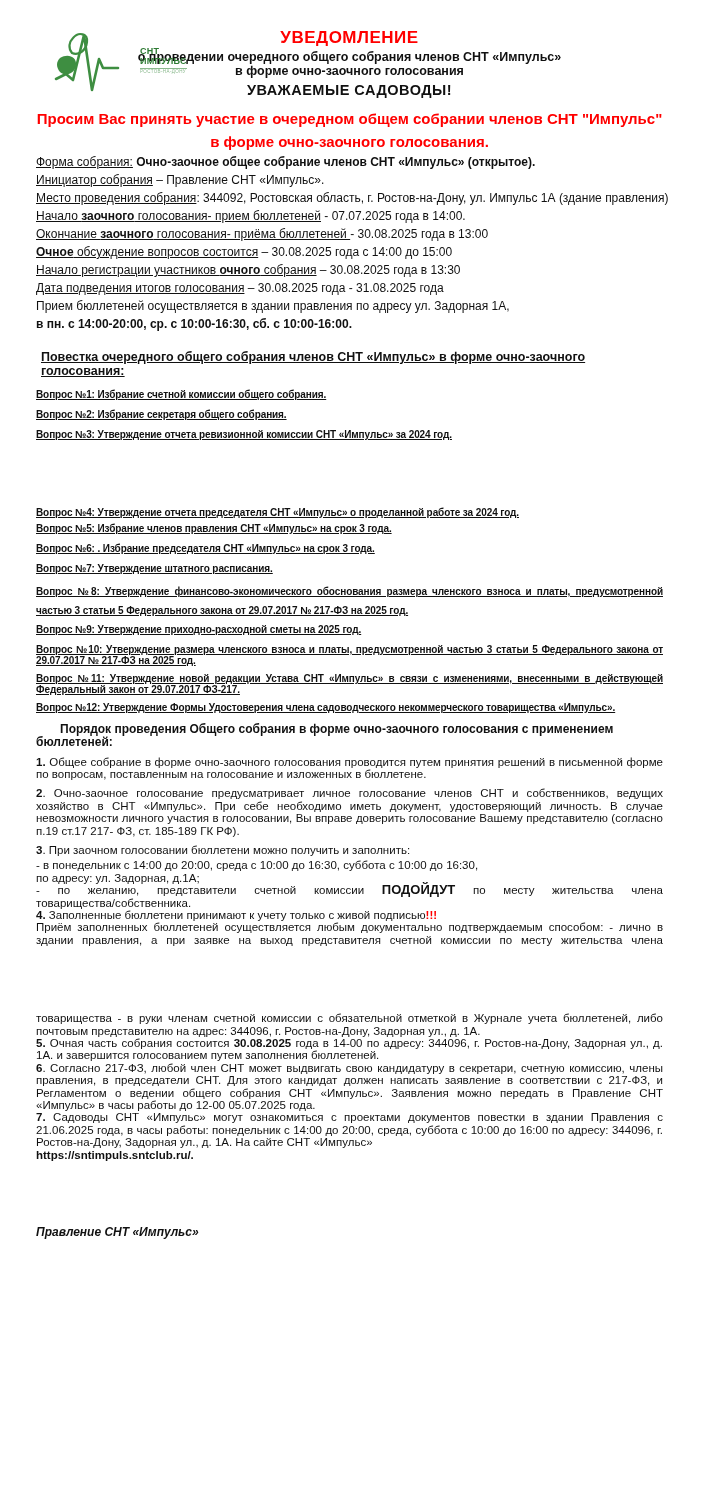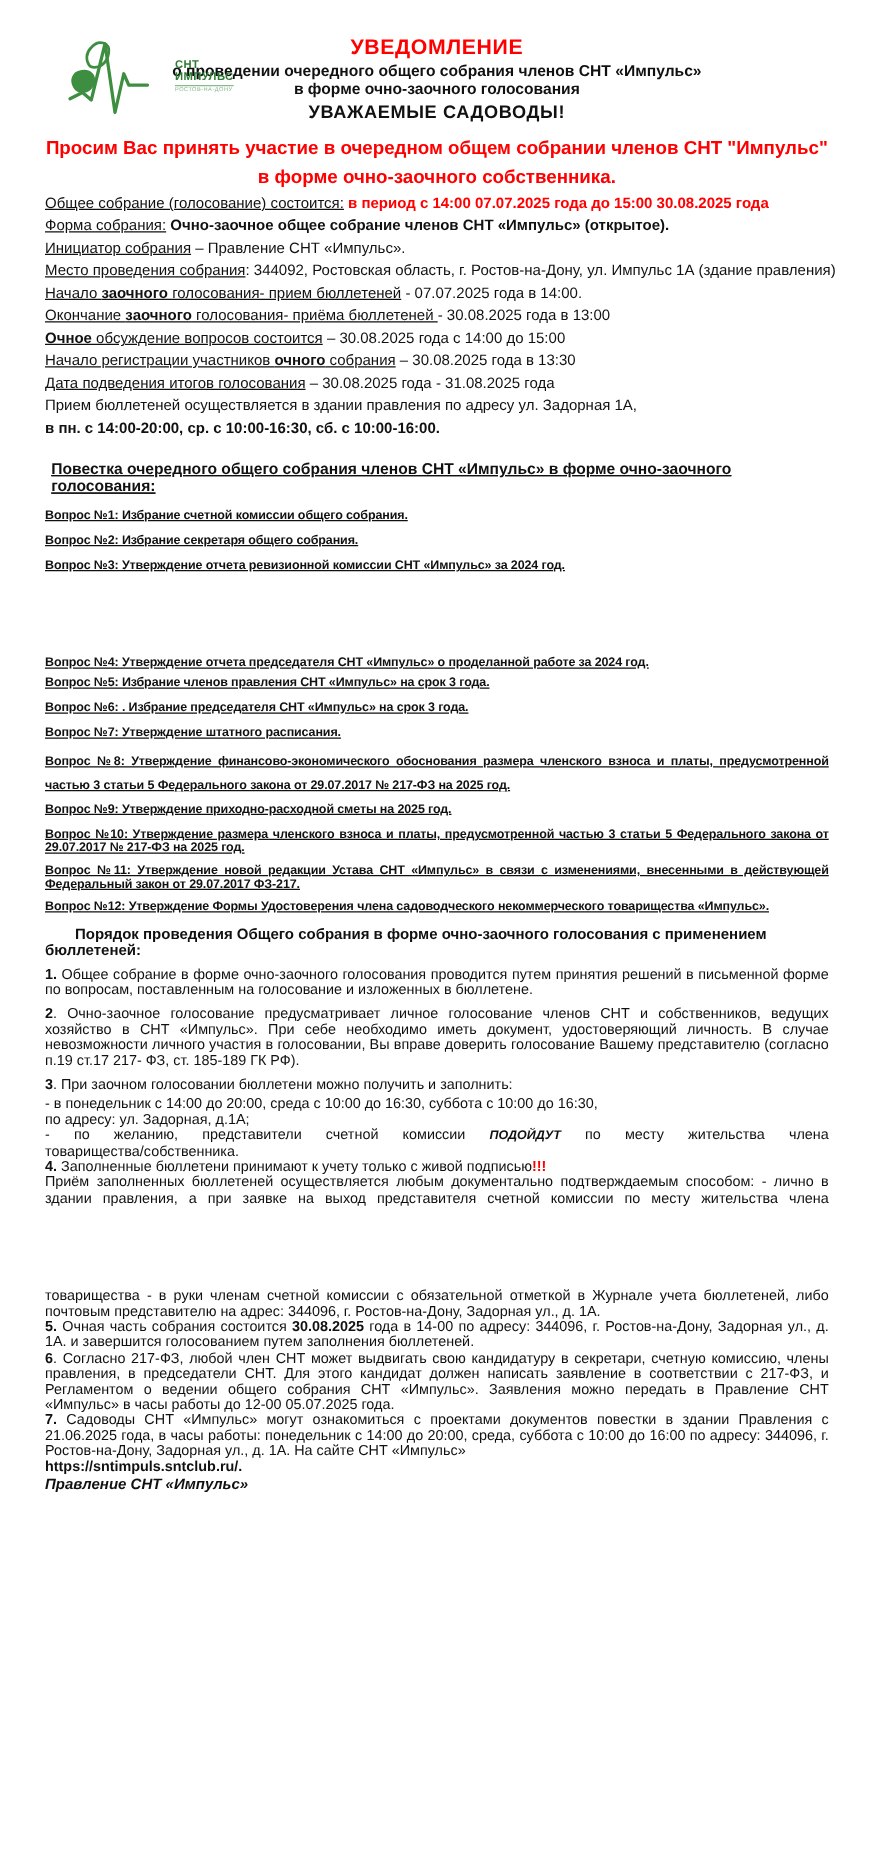--- a/index.html
+++ b/index.html
@@ -45,28 +45,28 @@
   .break1{height:58px;}
   .break2{height:66px;}
   
   .procedure{margin-top:9px;font-size:11.5px;line-height:12.4px;}
   .proc-heading{font-weight:700;font-size:12px;line-height:13.5px;text-indent:24px;margin-bottom:6px;}
   .proc-p{margin-bottom:7px;}
   .just{text-align:justify;}
   .force-just{text-align:justify;text-align-last:justify;}
   .proc-p b.num{font-weight:700;}
   .sub-line{margin:0;}
-  .em-strong{font-weight:700;font-style:italic;font-size:10px;}
+  .em-strong{font-weight:700;font-size:13px;}
   .bang{color:#ff0000;font-weight:700;}
   .bold-date{font-weight:700;}
   .site-link{font-weight:700;}
   .mb0{margin-bottom:0;}
   .mt-sub{margin-top:3px;}
   
-  .signature{font-weight:700;font-style:italic;font-size:12px;}
+  .signature{margin-top:64px;font-weight:700;font-style:italic;font-size:12px;}
 </style>
 </head>
 <body>
 
 <div class="page">
 
   <div class="logo">
     <svg width="70" height="62" viewBox="0 0 70 62">
       <path d="M21,8 C27,1 36,4 35,12 C34,21 26,26 20,23 C16,18 17,12 21,8 Z" fill="none" stroke="#3e8e41" stroke-width="2.2"></path>
       <path d="M8,28 C16,23 25,27 24,35 C23,44 13,47 8,42 C4,37 4,32 8,28 Z" fill="#3e8e41"></path>
@@ -78,25 +78,24 @@
       <span class="logo-city">РОСТОВ-НА-ДОНУ</span>
     </div>
   </div>
 
   <div class="head-center">
     <div class="doc-title">УВЕДОМЛЕНИЕ</div>
     <div class="doc-sub">о проведении очередного общего собрания членов СНТ «Импульс»</div>
     <div class="doc-sub">в форме очно-заочного голосования</div>
     <div class="doc-greeting">УВАЖАЕМЫЕ САДОВОДЫ!</div>
     <div class="invite invite-1">Просим Вас принять участие в очередном общем собрании членов СНТ "Импульс"</div>
-    <div class="invite invite-2">в форме очно-заочного собственника.</div>
+    <div class="invite invite-2">в форме очно-заочного голосования.</div>
   </div>
 
   <section class="details">
-    <div class="detail-line"><span class="u"><span>Общее собрание (голосование) состоится:</span><b></b><span></span></span><span class="v-redbold"> в период с 14:00 07.07.2025 года до 15:00 30.08.2025 года</span></div>
     <div class="detail-line"><span class="u"><span>Форма собрания:</span><b></b><span></span></span><span class="v-bold"> Очно-заочное общее собрание членов СНТ «Импульс» (открытое).</span></div>
     <div class="detail-line"><span class="u"><span>Инициатор собрания</span><b></b><span></span></span><span> – Правление СНТ «Импульс».</span></div>
     <div class="detail-line"><span class="u"><span>Место проведения собрания</span><b></b><span></span></span><span>: 344092, Ростовская область, г. Ростов-на-Дону, ул. Импульс 1А (здание правления)</span></div>
     <div class="detail-line"><span class="u"><span>Начало </span><b>заочного</b><span> голосования- прием бюллетеней</span></span><span> - 07.07.2025 года в 14:00.</span></div>
     <div class="detail-line"><span class="u"><span>Окончание </span><b>заочного</b><span> голосования- приёма бюллетеней </span></span><span> - 30.08.2025 года в 13:00</span></div>
     <div class="detail-line"><span class="u"><span></span><b>Очное</b><span> обсуждение вопросов состоится</span></span><span> – 30.08.2025 года с 14:00 до 15:00</span></div>
     <div class="detail-line"><span class="u"><span>Начало регистрации участников </span><b>очного</b><span> собрания</span></span><span> – 30.08.2025 года в 13:30</span></div>
     <div class="detail-line"><span class="u"><span>Дата подведения итогов голосования</span><b></b><span></span></span><span> – 30.08.2025 года - 31.08.2025 года</span></div>
     <div class="detail-line">Прием бюллетеней осуществляется в здании правления по адресу ул. Задорная 1А,</div>
     <div class="detail-line note-bold">в пн. с 14:00-20:00, ср. с 10:00-16:30, сб. с 10:00-16:00.</div>

